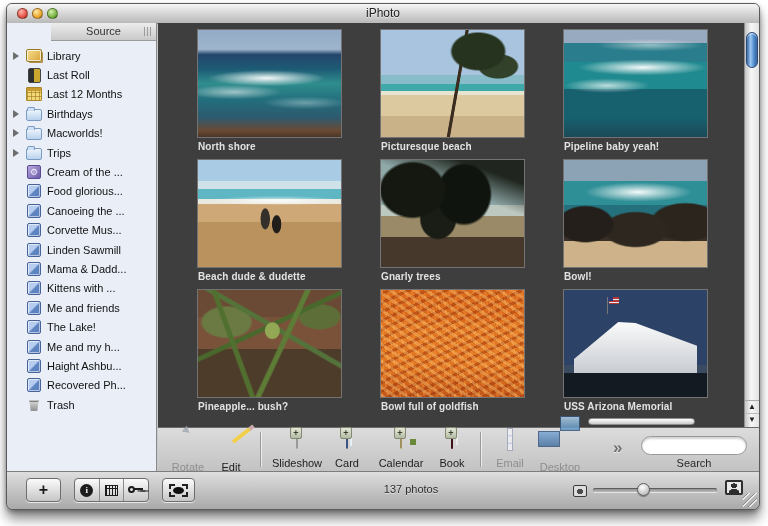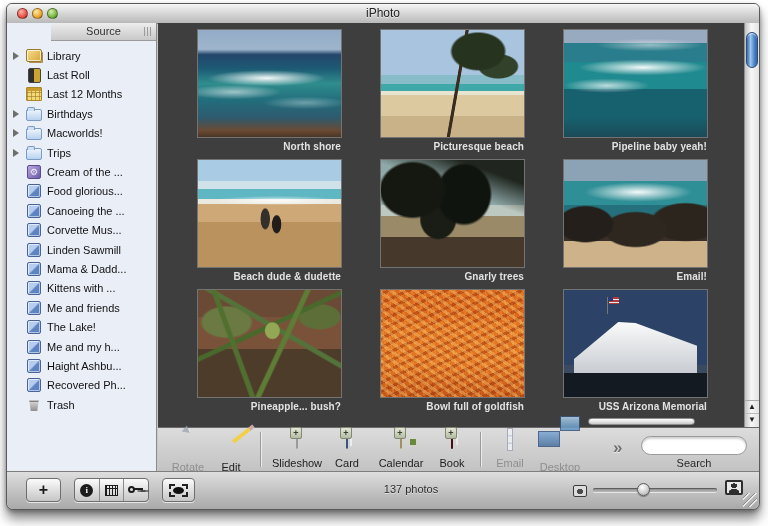--- a/index.html
+++ b/index.html
@@ -74,21 +74,21 @@
   .ic-trash{position:relative;width:11px;height:11px;margin-top:2px;
     background:linear-gradient(#e0e0e0,#8e8e8e);
     clip-path:polygon(8% 0,92% 0,80% 100%,20% 100%);}
   .ic-trash::before{content:"";position:absolute;left:-1px;top:-2px;width:13px;height:3px;
     background:#cfcfcf;border-radius:2px;box-shadow:0 0 0 1px #7e7e7e;}
   
   .main{position:absolute;left:151px;top:19px;right:0;bottom:37px;}
   .photo-area{position:absolute;left:0;top:0;right:0;height:404px;background:#3e3e3e;overflow:hidden;}
   .grid{position:absolute;left:40px;top:7px;display:grid;
     grid-template-columns:repeat(3,143px);column-gap:40px;grid-auto-rows:128px;row-gap:2px;}
-  .cell{width:143px;text-align:right;}
+  .cell{width:143px;}
   .photo{width:143px;height:107px;outline:1px solid rgba(255,255,255,.28);box-sizing:border-box;position:relative;}
   .caption{margin-top:4px;font-size:10px;font-weight:bold;color:#e2e2e2;letter-spacing:.1px;
     white-space:nowrap;overflow:hidden;}
   .ph0{background:
     radial-gradient(55% 10% at 48% 45%,rgba(255,255,255,.95),rgba(255,255,255,0) 75%),
     radial-gradient(45% 9% at 25% 58%,rgba(255,255,255,.55),rgba(255,255,255,0) 75%),
     radial-gradient(40% 8% at 75% 68%,rgba(220,240,240,.4),rgba(255,255,255,0) 75%),
     linear-gradient(180deg,#93abc7 0%,#9fb5cd 18%,#24466b 23%,#1d5a74 36%,#2f8d8d 50%,#226d7c 66%,#2e5a6e 82%,#6b4a33 94%,#4a3526 100%);}
   .ph1{background:
     radial-gradient(30% 28% at 68% 20%,#26331f 0 60%,rgba(0,0,0,0) 66%),
@@ -436,21 +436,21 @@
         <div class="cell">
             <div class="photo ph3"></div>
             <div class="caption">Beach dude &amp; dudette</div>
           </div>
         <div class="cell">
             <div class="photo ph4"></div>
             <div class="caption">Gnarly trees</div>
           </div>
         <div class="cell">
             <div class="photo ph5"></div>
-            <div class="caption">Email!</div>
+            <div class="caption">Bowl!</div>
           </div>
         <div class="cell">
             <div class="photo ph6"></div>
             <div class="caption">Pineapple... bush?</div>
           </div>
         <div class="cell">
             <div class="photo ph7"></div>
             <div class="caption">Bowl full of goldfish</div>
           </div>
         <div class="cell">

